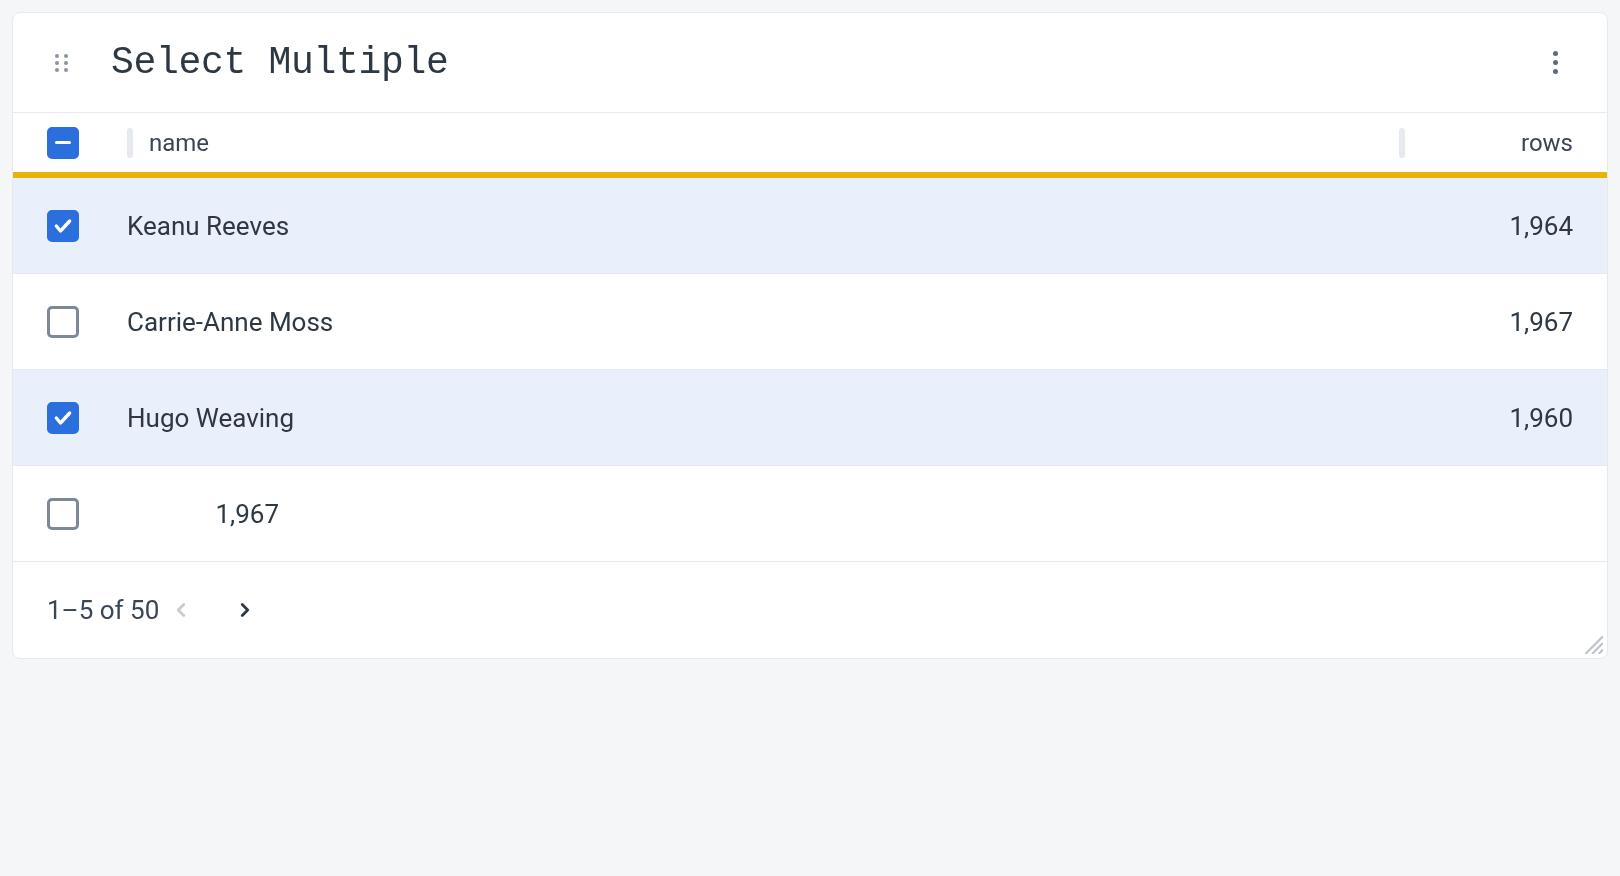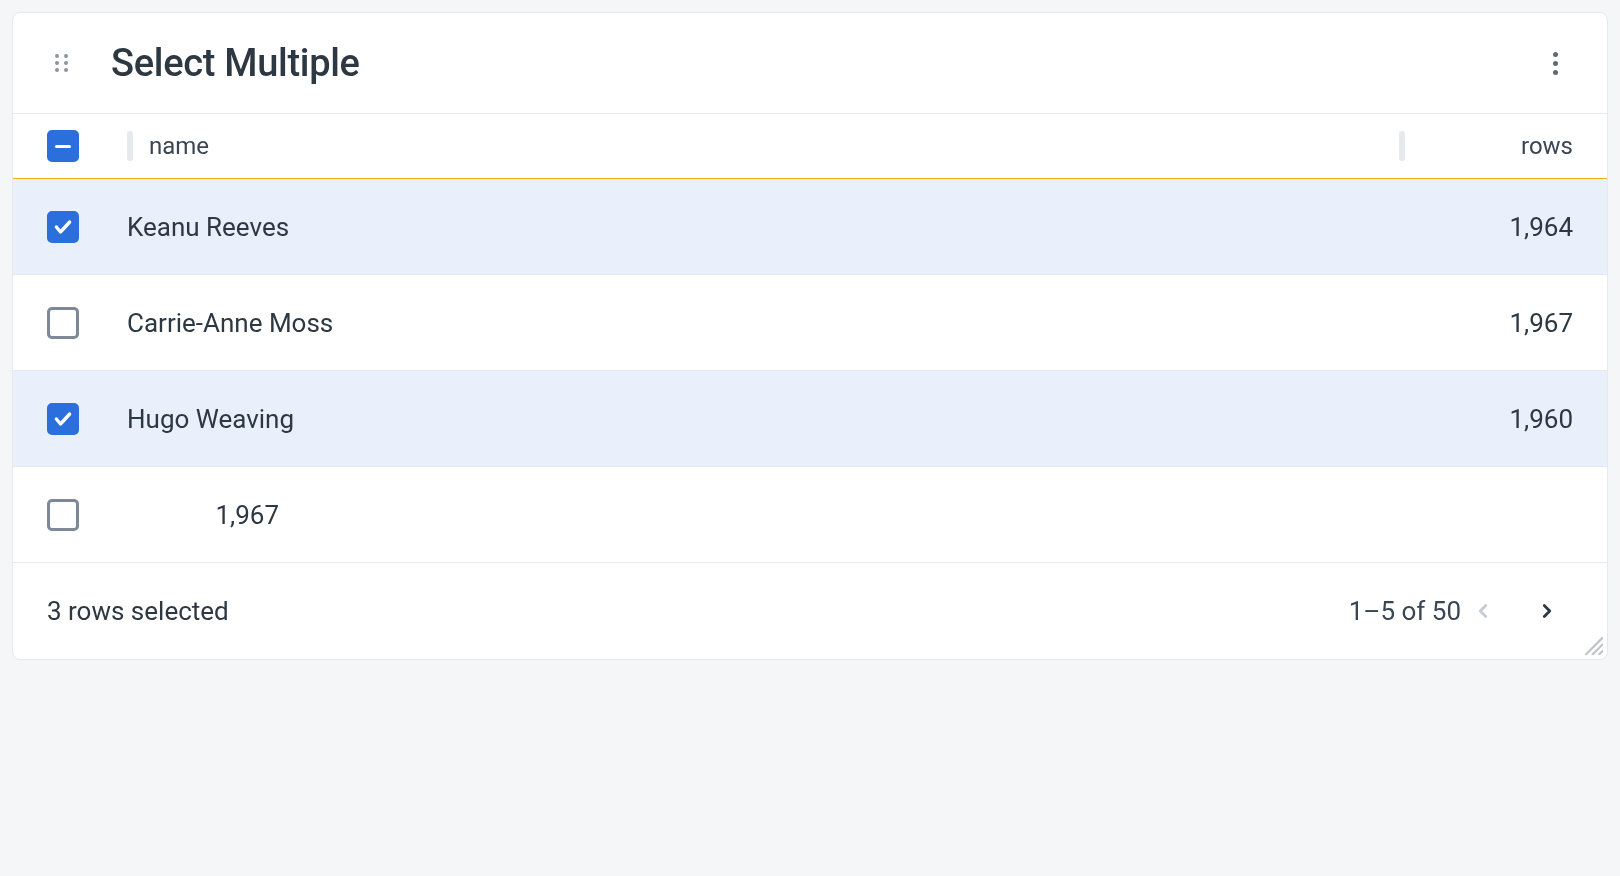--- a/index.html
+++ b/index.html
@@ -40,20 +40,21 @@
     background: #8a94a3;
     border-radius: 50%;
     display: block;
   }
   .title {
     font-size: 38px;
     font-weight: 500;
     letter-spacing: -0.3px;
     color: #2d3843;
     flex: 1;
+    font-family: Liberation Mono, monospace;
   }
   .kebab {
     width: 36px;
     height: 36px;
     display: flex;
     flex-direction: column;
     align-items: center;
     justify-content: center;
     gap: 4px;
     cursor: pointer;
@@ -61,21 +62,21 @@
   .kebab span {
     width: 5px;
     height: 5px;
     background: #5d6a79;
     border-radius: 50%;
   }
   .table-head {
     display: flex;
     align-items: center;
     border-top: 1px solid #e6e9ee;
-    border-bottom: 1px solid #eab308;
+    border-bottom: 6px solid #eab308;
     height: 66px;
     padding: 0 34px;
     color: #3a4654;
     font-size: 24px;
   }
   .cell-check { width: 72px; display:flex; align-items:center;}
   .cell-name { flex: 1; padding-left: 8px; }
   .cell-born { width: 160px; text-align: right; }
   .col-resizer {
     width: 6px;
@@ -220,21 +221,20 @@
       </div>
       <div class="table-row">
         <div class="cell-check">
           <div class="checkbox"></div>
         </div>
         <div class="cell-born">1,967</div>
       </div>
     </div>
 
   <div class="footer">
-    <div class="footer-status">3 rows selected</div>
     <div class="footer-range">1–5 of 50</div>
     <div id="prev-btn" class="nav-btn disabled">
       <svg width="22" height="22" viewBox="0 0 24 24" fill="none" stroke="currentColor" stroke-width="3" stroke-linecap="round" stroke-linejoin="round">
           <polyline points="15 18 9 12 15 6"></polyline>
         </svg>
     </div>
     <div id="next-btn" class="nav-btn">
       <svg width="22" height="22" viewBox="0 0 24 24" fill="none" stroke="currentColor" stroke-width="3" stroke-linecap="round" stroke-linejoin="round">
           <polyline points="9 18 15 12 9 6"></polyline>
         </svg>

